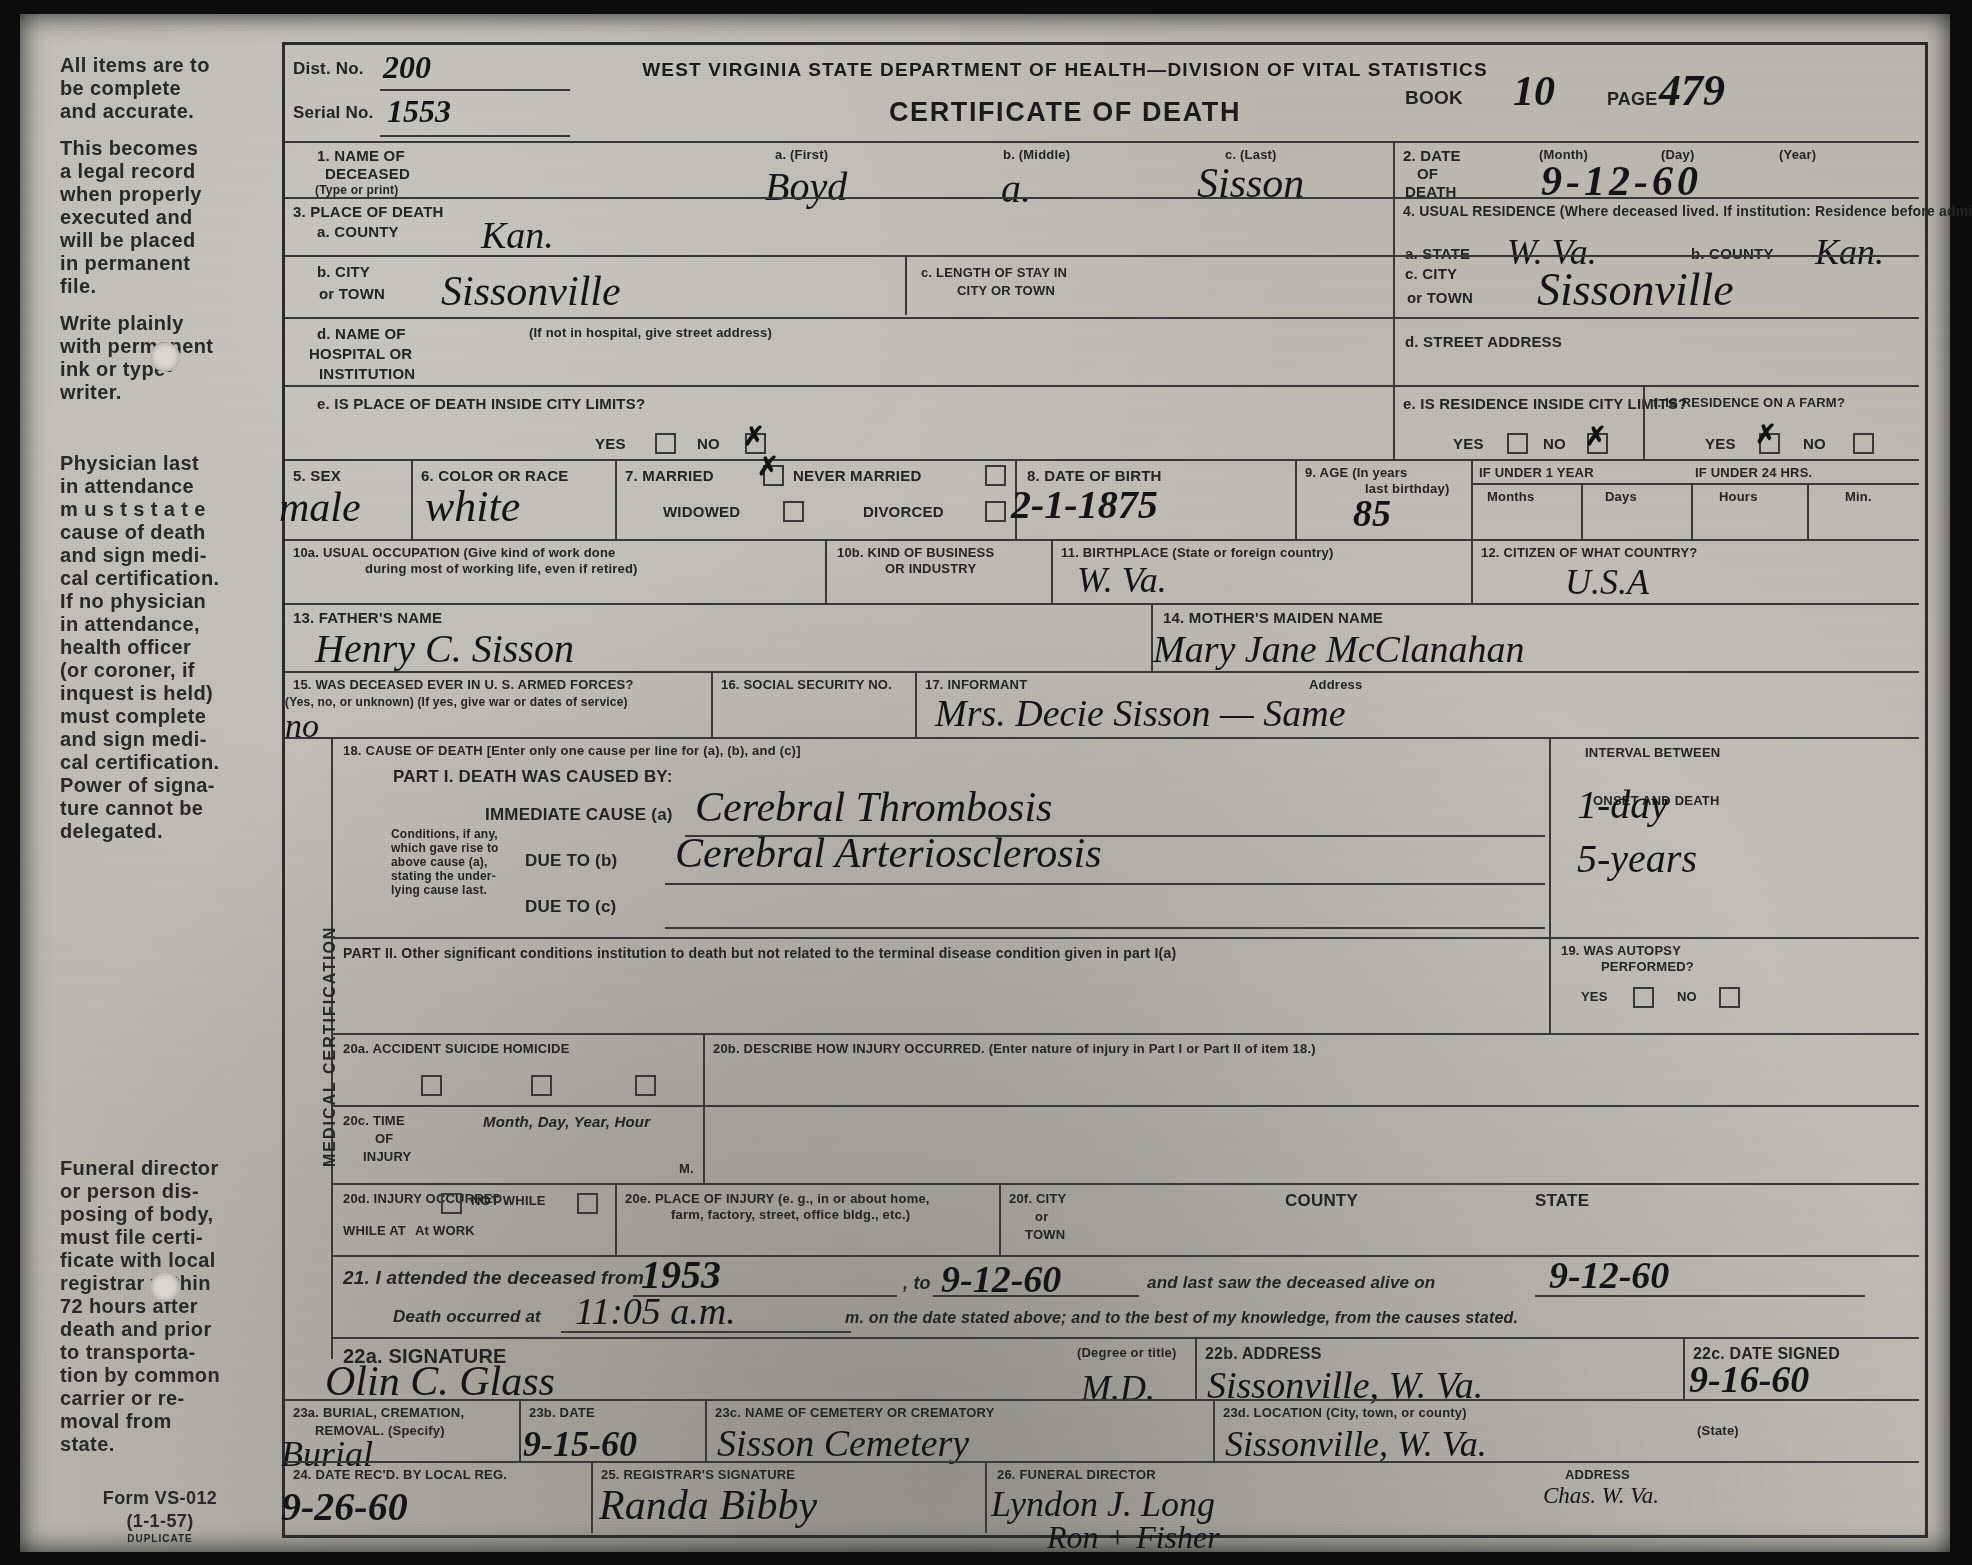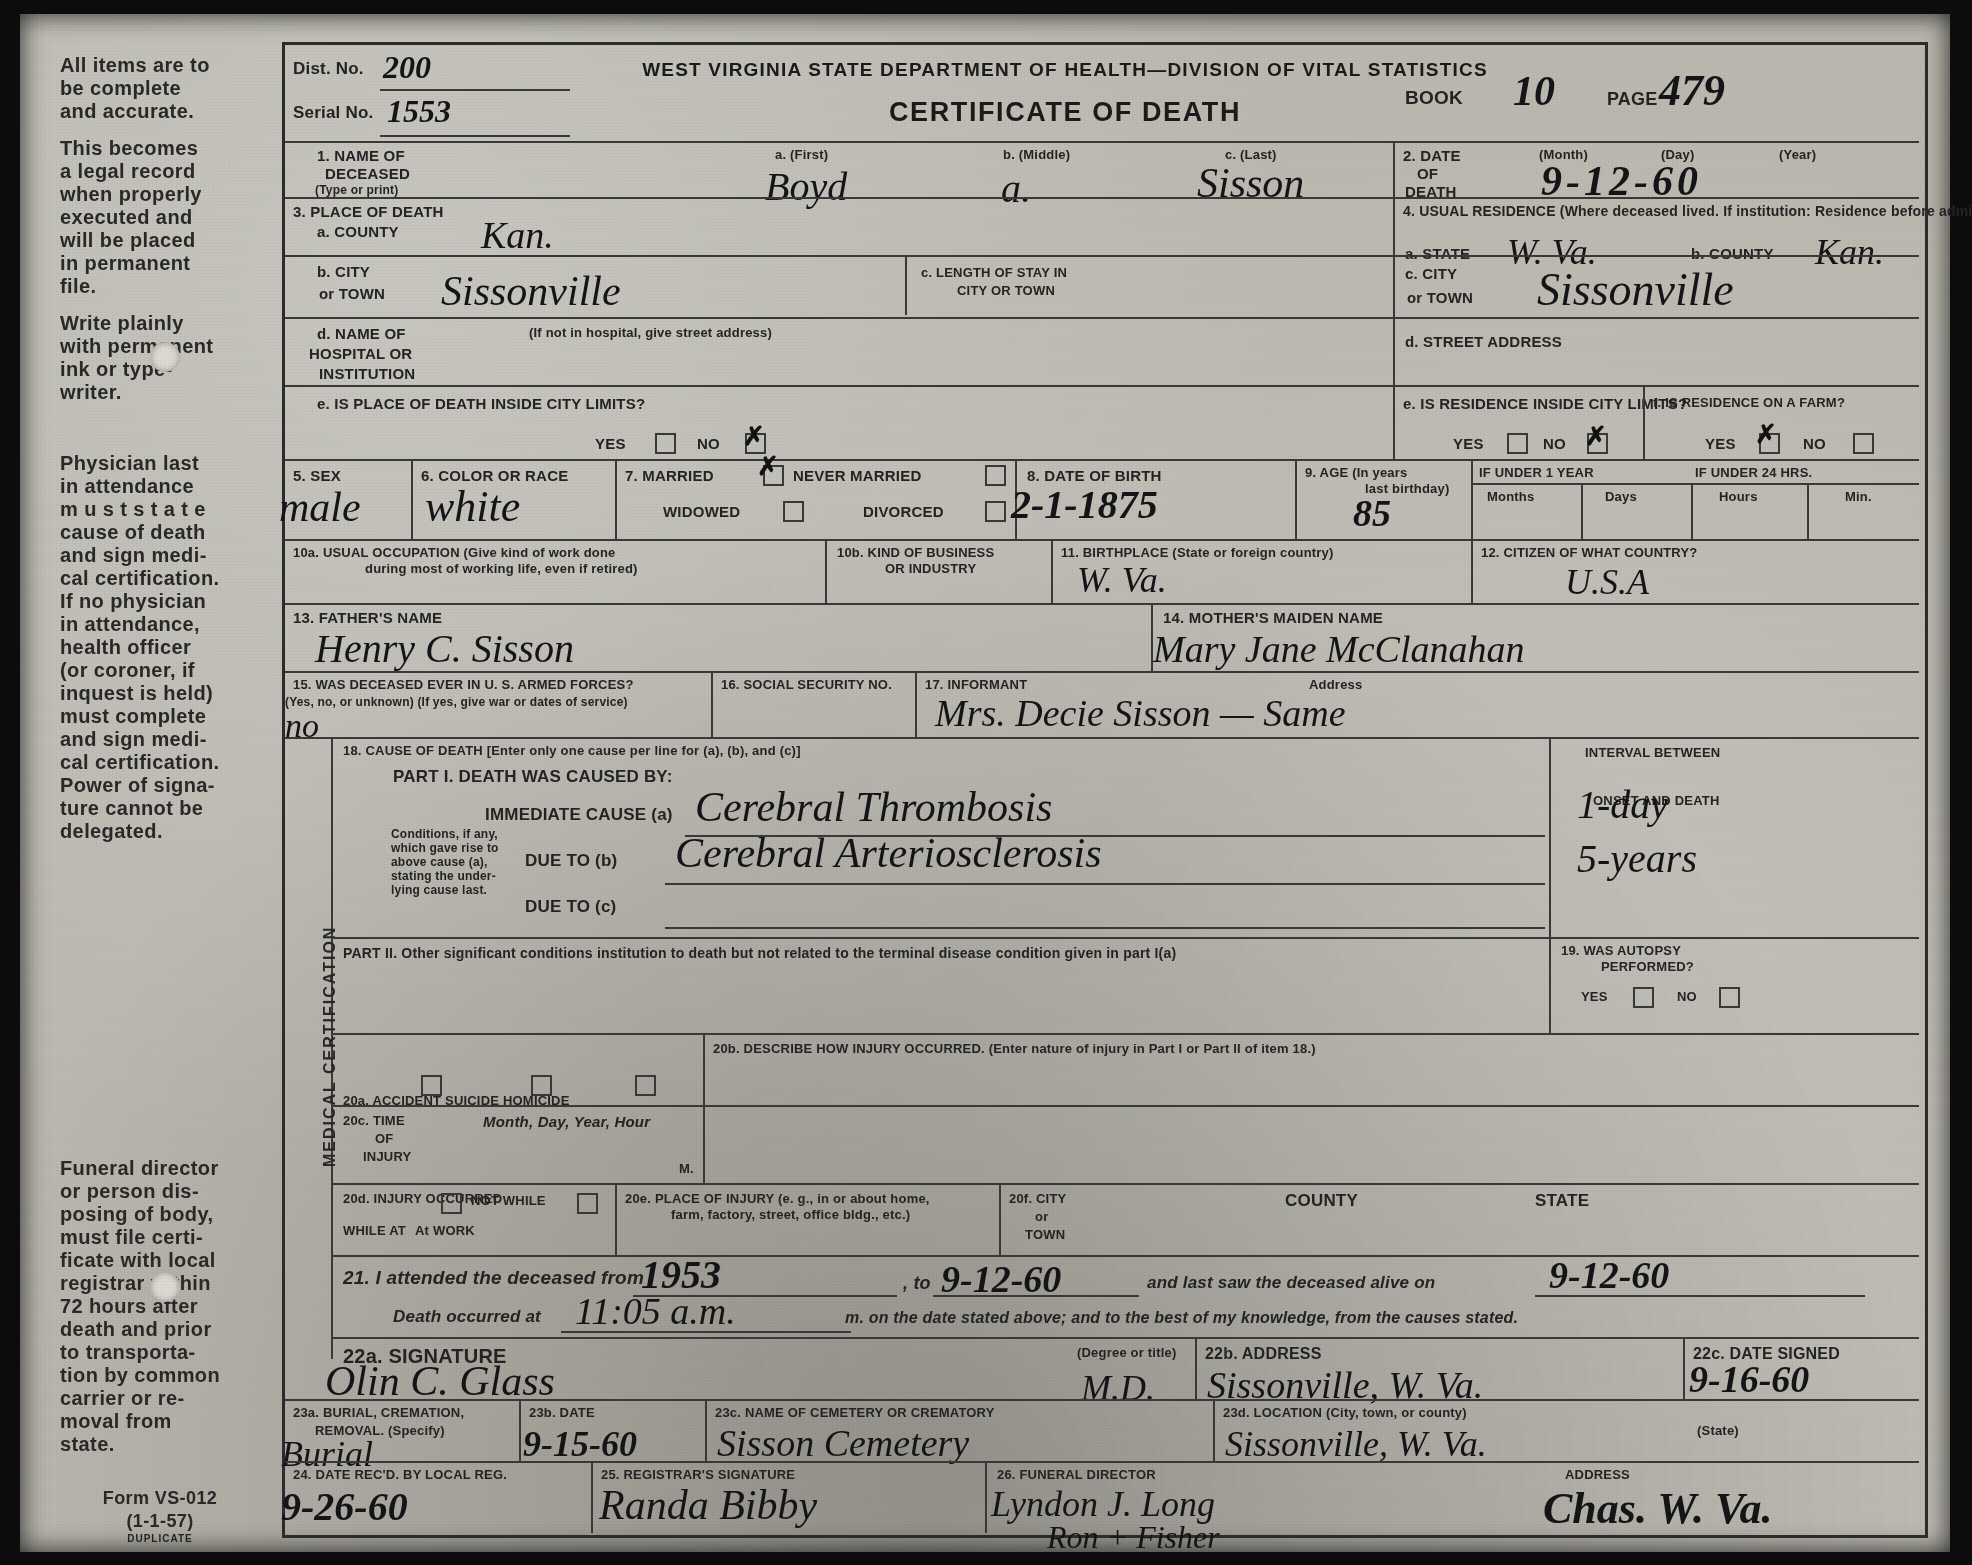--- a/index.html
+++ b/index.html
@@ -327,21 +327,21 @@
       <div class="line v" style="left:1264px;top:892px;height:96px;"></div>
       <div class="lab sm" style="left:1276px;top:898px;">19. WAS AUTOPSY</div>
       <div class="lab sm" style="left:1316px;top:914px;">PERFORMED?</div>
       <div class="lab sm" style="left:1296px;top:944px;">YES</div>
       <div class="box" style="left:1348px;top:942px;"></div>
       <div class="lab sm" style="left:1392px;top:944px;">NO</div>
       <div class="box" style="left:1434px;top:942px;"></div>
 
       <div class="line h" style="left:46px;top:988px;width:1588px;"></div>
 
-      <div class="lab sm" style="left:58px;top:1048px;">20a. ACCIDENT      SUICIDE      HOMICIDE</div>
+      <div class="lab sm" style="left:58px;top:996px;">20a. ACCIDENT      SUICIDE      HOMICIDE</div>
       <div class="box" style="left:136px;top:1030px;"></div>
       <div class="box" style="left:246px;top:1030px;"></div>
       <div class="box" style="left:350px;top:1030px;"></div>
       <div class="line v" style="left:418px;top:988px;height:72px;"></div>
       <div class="lab sm" style="left:428px;top:996px;">20b. DESCRIBE HOW INJURY OCCURRED.    (Enter nature of injury in Part I or Part II of item 18.)</div>
 
       <div class="line h" style="left:46px;top:1060px;width:1588px;"></div>
 
       <div class="lab sm" style="left:58px;top:1068px;">20c. TIME</div>
       <div class="lab sm" style="left:90px;top:1086px;">OF</div>
@@ -419,19 +419,19 @@
       <div class="lab sm" style="left:8px;top:1422px;">24. DATE REC'D. BY LOCAL REG.</div>
       <div class="hw b" style="left:-4px;top:1438px;font-size:40px;">9-26-60</div>
       <div class="line v" style="left:306px;top:1416px;height:72px;"></div>
       <div class="lab sm" style="left:316px;top:1422px;">25. REGISTRAR'S SIGNATURE</div>
       <div class="hw" style="left:314px;top:1436px;font-size:42px;">Randa Bibby</div>
       <div class="line v" style="left:700px;top:1416px;height:72px;"></div>
       <div class="lab sm" style="left:712px;top:1422px;">26. FUNERAL DIRECTOR</div>
       <div class="hw" style="left:706px;top:1438px;font-size:36px;">Lyndon J. Long</div>
       <div class="hw" style="left:762px;top:1474px;font-size:32px;">Ron + Fisher</div>
       <div class="lab sm" style="left:1280px;top:1422px;">ADDRESS</div>
-      <div class="hw" style="left:1258px;top:1438px;font-size:44px;font-weight:bold;">Chas. W. Va.</div>
+      <div class="hw" style="left:1258px;top:1438px;font-size:23px;">Chas. W. Va.</div>
 
     </div>
 
     <div id="grain"></div>
   </div>
 </div>
 
 </body></html>

